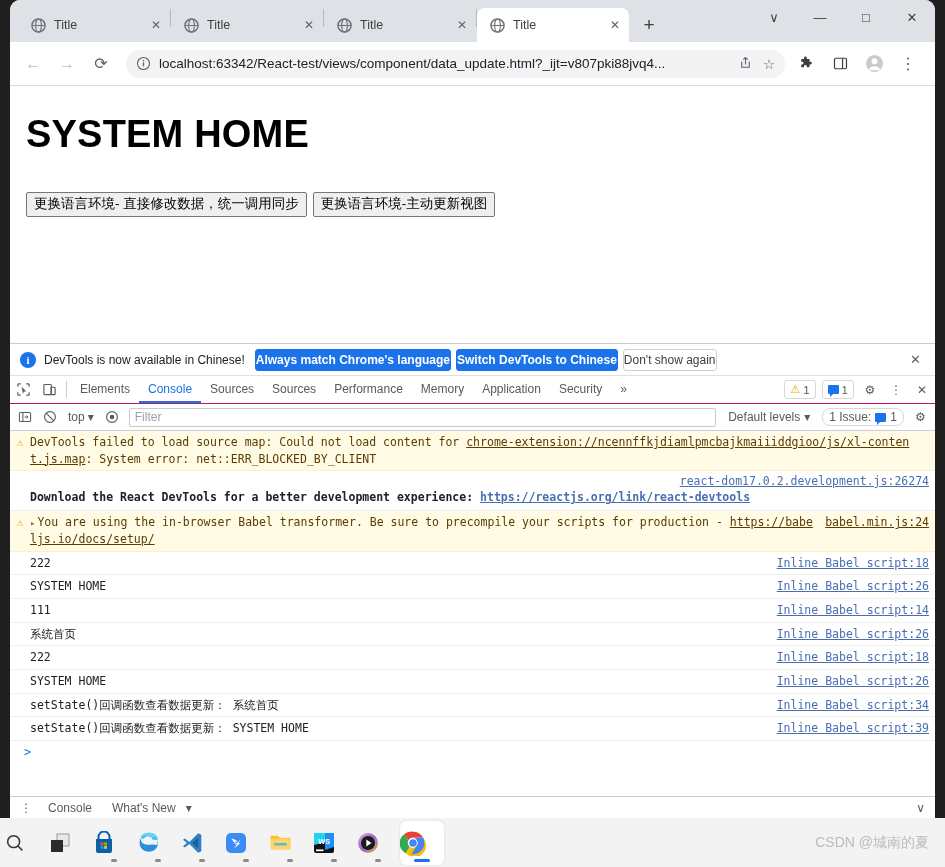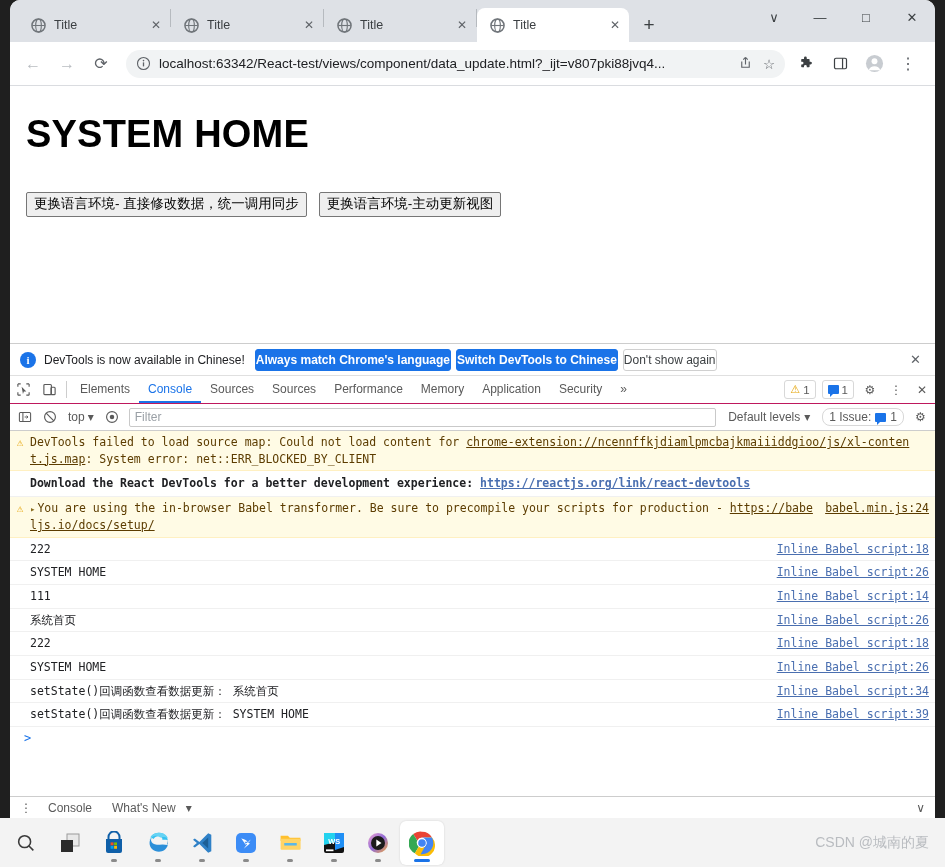--- a/index.html
+++ b/index.html
@@ -125,21 +125,21 @@
     overflow: hidden;
   }
   .page-title {
     font-family: "Liberation Sans", sans-serif;
     font-size: 38px;
     font-weight: bold;
     color: #000;
     margin: 19px 0 0 0;
     letter-spacing: .2px;
   }
-  .btnrow { margin-top: 36px; display:flex; gap: 12px; }
+  .btnrow { margin-top: 36px; display:flex; gap: 6px; }
   .htmlbtn {
     font-family: "Liberation Sans", sans-serif;
     font-size: 13.5px;
     color: #000;
     background: #efefef;
     border: 1px solid #767676;
     border-radius: 2px;
     padding: 3px 7px 4px 7px;
     line-height: 1.2;
   }
@@ -325,21 +325,21 @@
   #taskbar {
     position: absolute;
     left: 0; bottom: 0; width: 945px; height: 49px;
     background: #f3f3f3;
     display: flex;
     align-items: center;
     padding-left: 4px;
   }
   .tb-item {
     width: 44px; height: 44px;
-    display: flex; align-items: center; justify-content: center;
+    display: flex; align-items: center; 
     position: relative;
     border-radius: 6px;
   }
   .tb-item.active { background:#ffffff; box-shadow: 0 0 2px rgba(0,0,0,.15); }
   .tb-item .dot {
     position:absolute; bottom: 3px; left:50%; transform:translateX(-50%);
     width: 6px; height:3px; border-radius:2px; background:#8a8a8a;
   }
   .tb-item.active .dot { width:16px; background:#1a73e8; }
   .watermark {
@@ -575,20 +575,21 @@
       <div class="console-body">
 
         <div class="cmsg warn">
           <span class="gutter">
               <span class="warn-tri">⚠</span>
             </span>
           <span class="ctext"><span>DevTools failed to load source map: Could not load content for </span><span class="lnk">chrome-extension://ncennffkjdiamlpmcbajkmaiiiddgioo/js/xl-content.js.map</span><span>: System error: net::ERR_BLOCKED_BY_CLIENT</span></span>
         </div>
 
         <div class="react-row">
+          <div class="react-src">react-dom17.0.2.development.js:26274</div>
           <div class="react-txt"><span>Download the React DevTools for a better development experience: </span><span class="lnk">https://reactjs.org/link/react-devtools</span></div>
         </div>
 
         <div class="cmsg warn">
           <span class="gutter">
               <span class="warn-tri">⚠</span>
             </span>
           <span class="ctext"><span class="disclosure">▸</span><span>You are using the in-browser Babel transformer. Be sure to precompile your scripts for production - </span><span class="lnk">https://babeljs.io/docs/setup/</span></span>
           <span class="csrc">babel.min.js:24</span>
         </div>

